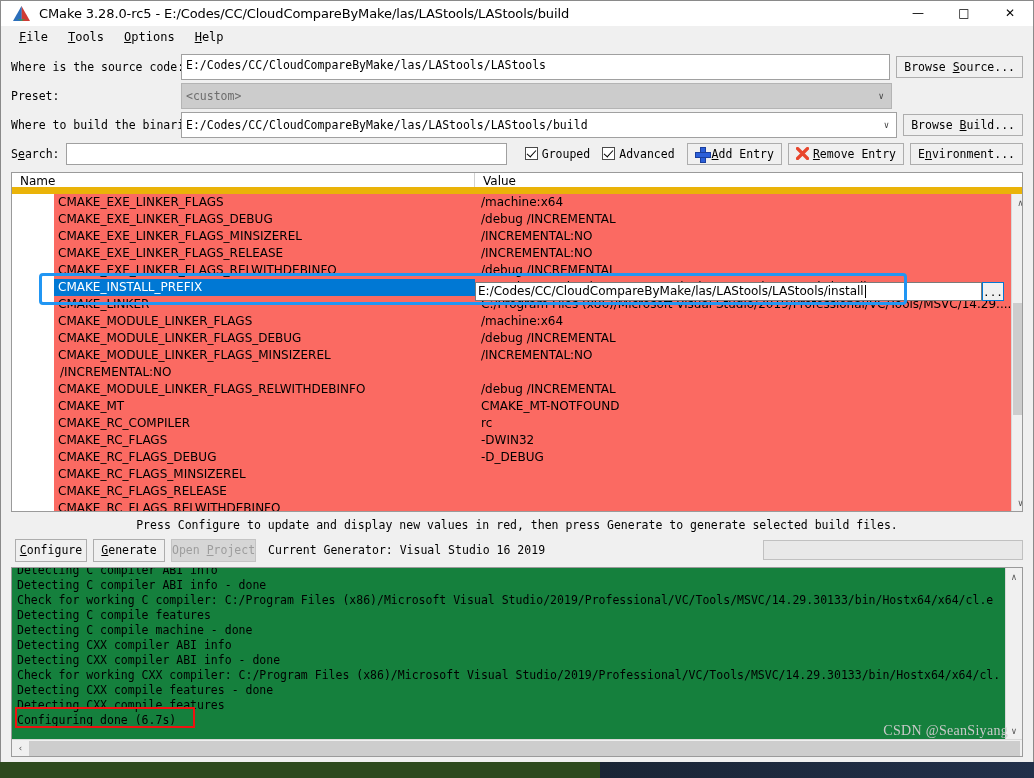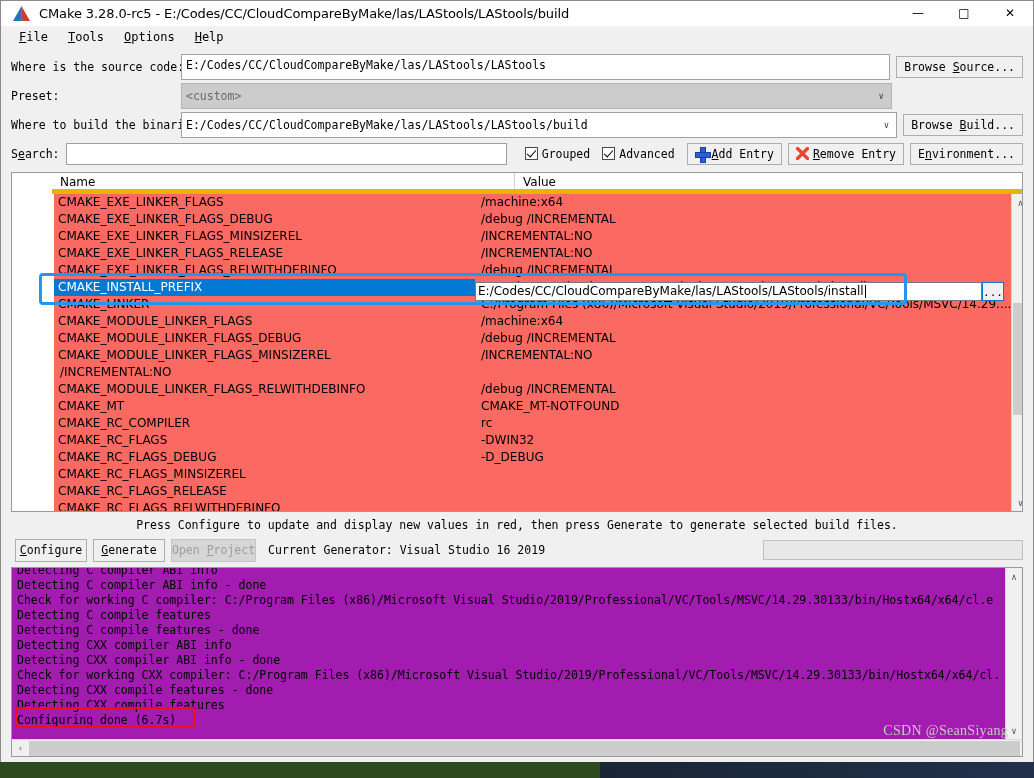--- a/index.html
+++ b/index.html
@@ -97,23 +97,22 @@
     width: 14px; height: 14px; margin-right: 3px; flex-shrink: 0;
     display: flex; align-items: center; justify-content: center;
   }
   
   .table-wrap {
     margin: 2px 10px 0 10px; border: 1px solid #9a9a9a; background: #fff;
     flex: 0 0 340px; display: flex; flex-direction: column; overflow: hidden;
     position: relative;
   }
   .thead {
-    height: 21px; display: flex; background: #fff; border-bottom: 5px solid #eab308;
+    height: 21px; display: flex; background: #fff; border-bottom: 7px solid #eab308;
     flex-shrink: 0;
-    margin-left: 40px;
   }
   .th {
     font-family: "DejaVu Sans", sans-serif; font-size: 12px; color: #000;
     padding: 2px 0 0 8px; display: flex; align-items: center;
   }
   .th.name { width: 463px; border-right: 1px solid #d0d0d0; }
   .th.value { flex: 1; }
   .tbody { flex: 1; display: flex; position: relative; overflow: hidden; }
   .rows { flex: 1; display: flex; flex-direction: column; position: relative; }
   .trow { height: 17px; display: flex; flex-shrink: 0; position: relative; }
@@ -184,21 +183,21 @@
   .gentext {
     font-family: "DejaVu Sans Mono", monospace; font-size: 11.5px; color: #000;
     margin-left: 6px; white-space: nowrap;
   }
   .progressbar {
     margin-left: auto; width: 260px; height: 20px; background: #e8e8e8;
     border: 1px solid #c0c0c0;
   }
   
   .console-wrap {
-    margin: 4px 10px 8px 10px; border: 1px solid #9a9a9a; background: #a21caf;
+    margin: 4px 10px 8px 10px; border: 1px solid #9a9a9a; background: #15803d;
     flex: 1; display: flex; flex-direction: column; overflow: hidden; position: relative;
   }
   .console-inner { flex: 1; display: flex; overflow: hidden; }
   .console-lines {
     flex: 1; padding: 0 0 0 5px; overflow: hidden; position: relative;
   }
   .cline {
     font-family: "DejaVu Sans Mono", monospace; font-size: 11.5px; color: #000;
     line-height: 15px; white-space: nowrap;
   }
@@ -457,21 +456,21 @@
       <div class="progressbar"></div>
     </div>
 
     <div class="console-wrap">
       <div class="console-inner">
         <div class="console-lines" id="console-host">
             <div class="cline clipped-top">Detecting C compiler ABI info</div>
             <div class="cline">Detecting C compiler ABI info - done</div>
             <div class="cline">Check for working C compiler: C:/Program Files (x86)/Microsoft Visual Studio/2019/Professional/VC/Tools/MSVC/14.29.30133/bin/Hostx64/x64/cl.e</div>
             <div class="cline">Detecting C compile features</div>
-            <div class="cline">Detecting C compile features - done</div>
+            <div class="cline">Detecting C compile machine - done</div>
             <div class="cline">Detecting CXX compiler ABI info</div>
             <div class="cline">Detecting CXX compiler ABI info - done</div>
             <div class="cline">Check for working CXX compiler: C:/Program Files (x86)/Microsoft Visual Studio/2019/Professional/VC/Tools/MSVC/14.29.30133/bin/Hostx64/x64/cl.</div>
             <div class="cline">Detecting CXX compile features - done</div>
             <div class="cline">Detecting CXX compile features</div>
             <div class="cline">Configuring done (6.7s)</div>
           </div>
         <div class="vscroll">
           <div class="vsarrow">∧</div>
           <div class="vstrack"></div>

